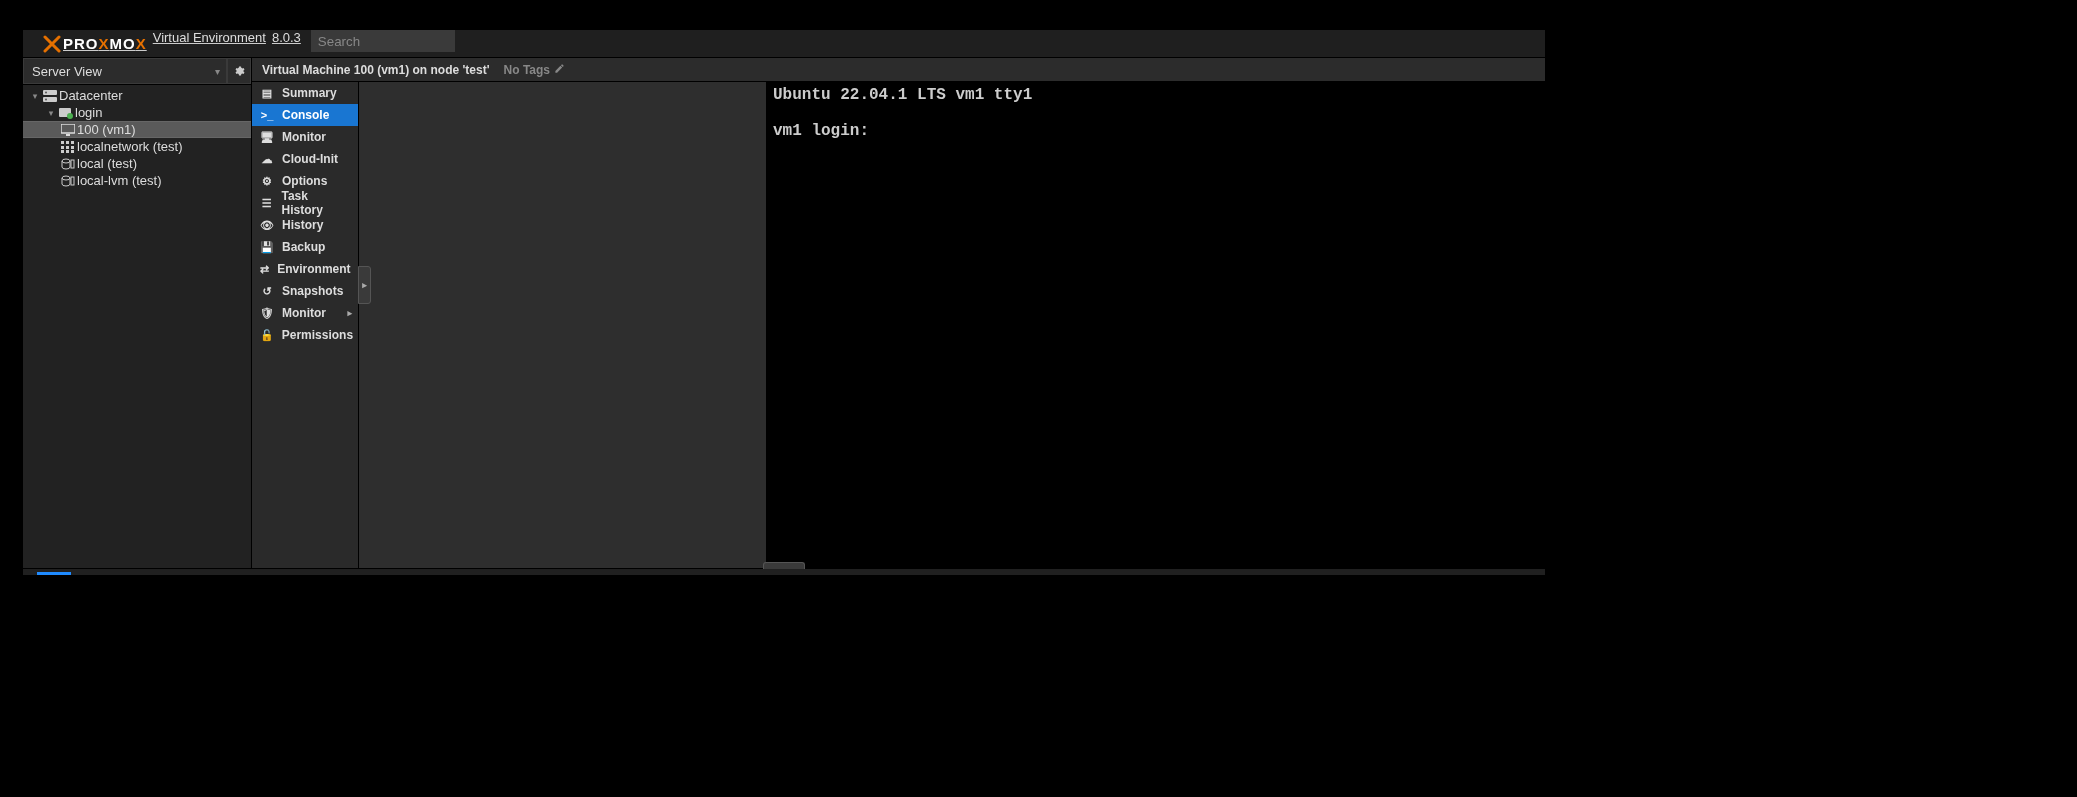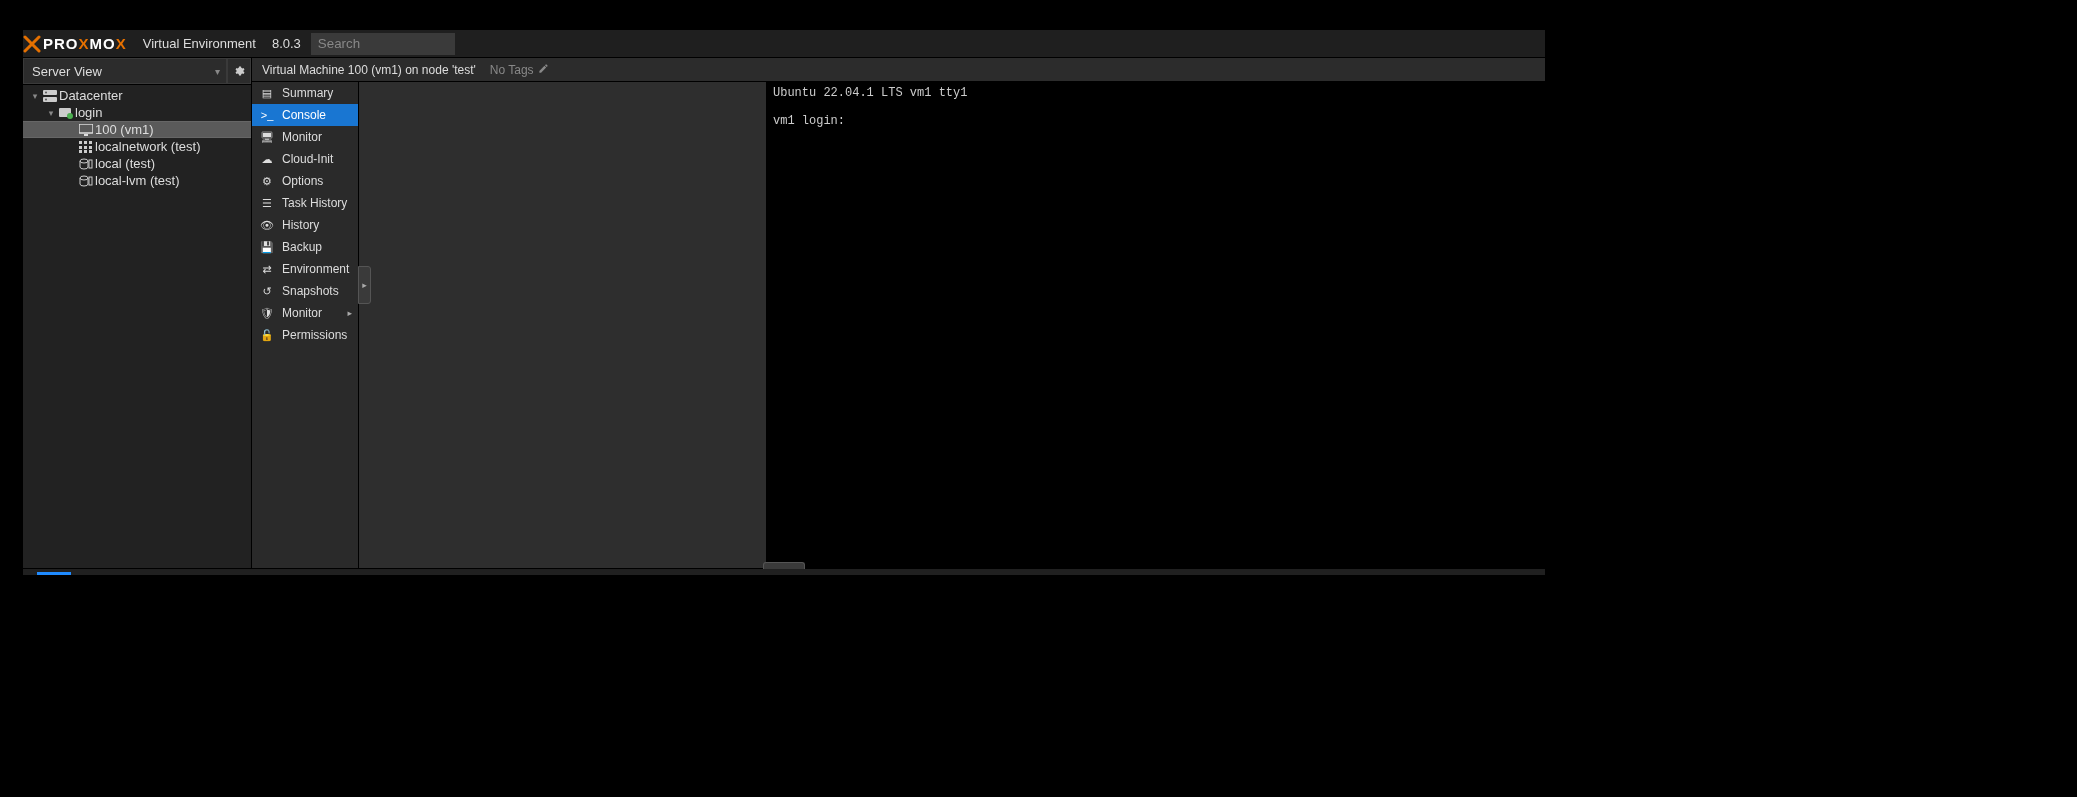--- a/index.html
+++ b/index.html
@@ -1,61 +1,61 @@
 <!DOCTYPE html>
 <html><head>
 <meta charset="utf-8">
 <style>
 * { margin: 0; padding: 0; box-sizing: border-box; }
 html, body { width: 100%; height: 100%; background: #000; font-family: "Helvetica Neue", Arial, sans-serif; font-size: 13px; color: #ccc; }
 .app { position: absolute; left: 23px; top: 30px; width: 1522px; height: 545px; background: #1a1a1a; display: flex; flex-direction: column; }
 
 
-.header { height: 28px; background: #1f1f1f; border-bottom: 1px solid #000; display: flex; align-items: center; padding-left: 0; gap: 4px; }
+.header { height: 28px; background: #1f1f1f; border-bottom: 1px solid #000; display: flex; padding-left: 20px; gap: 4px; text-decoration: underline; }
 .logo { display: flex; align-items: center; font-weight: 700; letter-spacing: 1px; color: #fff; font-size: 15px; }
 .logo svg { margin-right: 2px; }
 .logo .ox { color: #e57000; }
-.ver { color: #ddd; font-size: 13px; margin-left: 12px; }
+.ver { color: #ddd; font-size: 13px; margin-left: 2px; }
 .search { margin-left: 6px; }
 .search input { background: #3a3a3a; border: 1px solid #3a3a3a; color: #ccc; height: 22px; width: 144px; padding: 0 6px; outline: none; }
 .search input::placeholder { color: #888; }
 
 
 .body { flex: 1; display: flex; min-height: 0; }
 
 
 .leftpanel { width: 229px; background: #222; border-right: 1px solid #000; display: flex; flex-direction: column; }
 .viewbar { height: 27px; background: #2c2c2c; border-bottom: 1px solid #000; display: flex; align-items: stretch; }
 .viewsel { flex: 1; display: flex; align-items: center; padding: 0 8px; border: 1px solid #3a3a3a; background: #2c2c2c; color: #ddd; position: relative; }
 .viewsel .chev { position: absolute; right: 6px; color: #888; font-size: 10px; }
 .gearbtn { width: 24px; display: flex; align-items: center; justify-content: center; border: 1px solid #3a3a3a; background: #2c2c2c; color: #ccc; cursor: pointer; }
 .tree { flex: 1; overflow: auto; padding-top: 2px; }
 .tnode { display: flex; align-items: center; height: 17px; color: #ddd; cursor: pointer; white-space: nowrap; }
 .tnode .exp { width: 12px; display: inline-flex; justify-content: center; color: #888; font-size: 9px; }
 .tnode .ico { width: 18px; display: inline-flex; justify-content: center; font-size: 12px; }
 .tnode.selected { background: #5a5a5a; border-top: 1px solid #666; border-bottom: 1px solid #666; }
-.pad0 { padding-left: 6px; } .pad1 { padding-left: 22px; } .pad2 { padding-left: 42px; }
+.pad0 { padding-left: 6px; } .pad1 { padding-left: 22px; } .pad2 { padding-left: 24px; }
 
 
 .crumb { height: 24px; background: #2c2c2c; border-bottom: 1px solid #000; display: flex; align-items: center; padding: 0 10px; gap: 14px; color: #ddd; font-size: 12px; }
 .crumb .notags { color: #888; display: flex; align-items: flex-start; gap: 4px; }
 
 
 .main { flex: 1; display: flex; min-height: 0; }
 .vmnav { width: 107px; background: #2a2a2a; border-right: 1px solid #000; position: relative; }
 .nitem { display: flex; align-items: center; height: 22px; padding: 0 8px; gap: 8px; color: #ddd; font-size: 12px; cursor: pointer; position: relative; }
 .nitem.active { background: #1976d2; color: #fff; }
 .nitem .nico { width: 14px; display: inline-flex; justify-content: center; font-size: 11px; }
 .nitem .arr { position: absolute; right: 6px; font-size: 9px; color: #aaa; }
 .togglebtn { position: absolute; right: -13px; top: 184px; width: 13px; height: 38px; background: #3a3a3a; border: 1px solid #555; border-radius: 0 3px 3px 0; display: flex; align-items: center; justify-content: center; color: #aaa; font-size: 9px; cursor: pointer; }
 
 
 .content { flex: 1; display: flex; min-height: 0; }
 .consolepad { width: 408px; background: #2e2e2e; border-right: 1px solid #000; }
-.console { flex: 1; background: #000; color: #ccc; font-family: "Courier New", monospace; font-size: 12px; padding: 4px 6px; white-space: pre; overflow: hidden; }
+.console { flex: 1; background: #000; color: #ccc; font-family: "Courier New", monospace; font-size: 16px; padding: 4px 6px; white-space: pre; overflow: hidden; }
 
 
 .taskbar { height: 7px; background: #202020; border-top: 1px solid #000; position: relative; }
 .taskhandle { position: absolute; left: 50%; transform: translateX(-50%); top: -7px; width: 42px; height: 7px; background: #3a3a3a; border: 1px solid #555; border-bottom: none; border-radius: 3px 3px 0 0; }
 .taskprog { position: absolute; left: 14px; bottom: 0; width: 34px; height: 3px; background: #1f8bff; }
 
 
 svg { display: block; }
 </style>
 </head>
@@ -162,21 +162,21 @@
                 <ellipse cx="5" cy="3" rx="4" ry="2" fill="none" stroke="#ccc"></ellipse>
                 <path d="M1 3v6a4 2 0 008 0V3" fill="none" stroke="#ccc"></path>
                 <rect x="10" y="2" width="3" height="8" fill="none" stroke="#ccc"></rect>
               </svg>
             </span>
           <span>local-lvm (test)</span>
         </div>
       </div>
     </div>
 
-    <div style="flex:1; display:flex; flex-direction:column; min-width:0;">
+    <div style="flex:1; display:flex; flex-direction:column; min-width:0;font-weight:bold;">
       <div class="crumb">
         <span>Virtual Machine 100 (vm1) on node 'test'</span>
         <span class="notags">
           <span>No Tags</span>
           <svg width="11" height="11" viewBox="0 0 24 24">
               <path fill="#888" d="M3 17.25V21h3.75L17.81 9.94l-3.75-3.75L3 17.25zM20.71 7.04a1 1 0 000-1.41l-2.34-2.34a1 1 0 00-1.41 0l-1.83 1.83 3.75 3.75 1.83-1.83z"></path>
             </svg>
         </span>
       </div>
 

